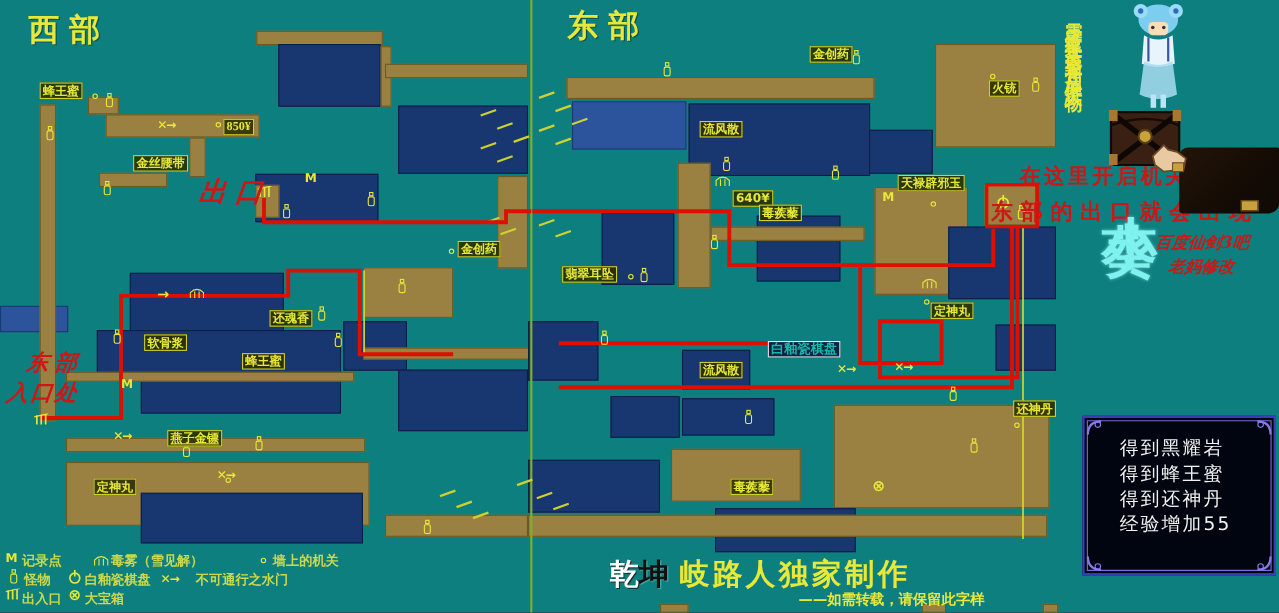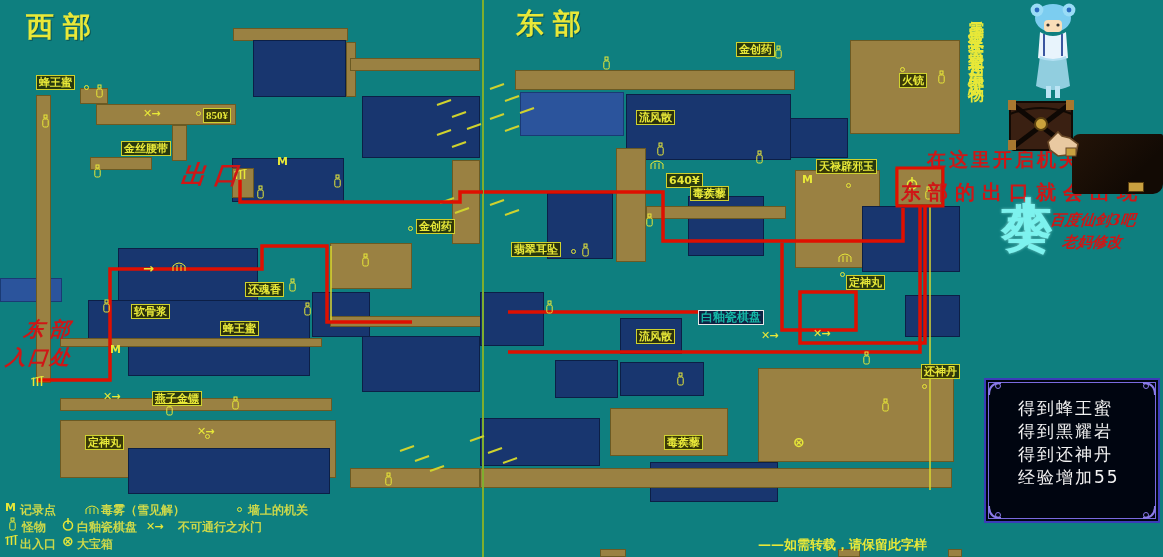--- a/index.html
+++ b/index.html
@@ -57,21 +57,21 @@
   .legend-text{position:absolute;color:#ccd84a;font:bold 12px "DejaVu Sans",sans-serif;
     white-space:nowrap;z-index:5;}
   .legend-icon{z-index:5;}
 
   
   #footer{position:absolute;left:554px;top:504px;z-index:5;white-space:nowrap;
     font:bold 27px "DejaVu Serif",serif;}
   #footer .mk-white{color:#fff;text-shadow:1px 1px 0 #222;}
   #footer .mk-black{color:#101010;text-shadow:1px 1px 0 rgba(255,255,255,.25);}
   #footer .mk-yellow{color:var(--label-yellow,#e8e838);margin-left:10px;letter-spacing:3px;}
-  #reprint-note{position:absolute;left:758px;top:536px;z-index:5;
+  #reprint-note{position:absolute;left:726px;top:536px;z-index:5;
     color:var(--label-yellow,#e8e838);font:bold 13px "DejaVu Sans",sans-serif;text-align:center;}
 
   
   #dialog-box{position:absolute;left:984px;top:378px;width:176px;height:145px;
     background:#000510;border:2px solid #3c3cb8;
     box-shadow:inset 0 0 0 2px #000510, inset 0 0 0 3px #7a6ae0;}
   #dialog-lines{padding:17px 0 0 32px;}
   .dialog-line{color:#f2f2f2;font:17px "DejaVu Sans",sans-serif;line-height:23px;
     letter-spacing:2px;white-space:nowrap;}
   .dlg-corner{position:absolute;width:16px;height:16px;}
@@ -432,39 +432,40 @@
           <line x1="2.5" y1="1.5" x2="2.5" y2="10" stroke="#e8e838" stroke-width="1.5"></line>
           <line x1="6.5" y1="1" x2="6.5" y2="10" stroke="#e8e838" stroke-width="1.5"></line>
           <line x1="10.5" y1="0.5" x2="10.5" y2="10" stroke="#e8e838" stroke-width="1.5"></line>
           <line x1="0" y1="3" x2="13" y2="0" stroke="#e8e838"></line>
         </svg></div>
       <div class="legend-text" style="position: absolute; left: 20px; top: 536px;">出入口</div>
       <div class="marker m-chest legend-icon" style="position: absolute; left: 62px; top: 534px;">⊗</div>
       <div class="legend-text" style="position: absolute; left: 77px; top: 536px;">大宝箱</div>
     </div>
 
+  <div id="footer"><span class="mk-white">乾</span><span class="mk-black">坤</span><span class="mk-yellow">岐路人独家制作</span></div>
   <div id="reprint-note">——如需转载，请保留此字样</div>
 
   <div id="dialog-box">
     <svg class="dlg-corner dc-tl">
         <path d="M14 2 Q2 2 2 14" fill="none" stroke="#8a7ae8" stroke-width="2"></path>
         <circle cx="11" cy="5" r="2.5" fill="none" stroke="#8a7ae8"></circle>
       </svg>
     <svg class="dlg-corner dc-tr">
         <path d="M14 2 Q2 2 2 14" fill="none" stroke="#8a7ae8" stroke-width="2"></path>
         <circle cx="11" cy="5" r="2.5" fill="none" stroke="#8a7ae8"></circle>
       </svg>
     <svg class="dlg-corner dc-bl">
         <path d="M14 2 Q2 2 2 14" fill="none" stroke="#8a7ae8" stroke-width="2"></path>
         <circle cx="11" cy="5" r="2.5" fill="none" stroke="#8a7ae8"></circle>
       </svg>
     <svg class="dlg-corner dc-br">
         <path d="M14 2 Q2 2 2 14" fill="none" stroke="#8a7ae8" stroke-width="2"></path>
         <circle cx="11" cy="5" r="2.5" fill="none" stroke="#8a7ae8"></circle>
       </svg>
     <div id="dialog-lines">
+        <div class="dialog-line">得到黑耀岩</div>
         <div class="dialog-line">得到蜂王蜜</div>
-        <div class="dialog-line">得到黑耀岩</div>
         <div class="dialog-line">得到还神丹</div>
         <div class="dialog-line">经验增加55</div>
       </div>
   </div>
 </div>
 
 </body></html>

